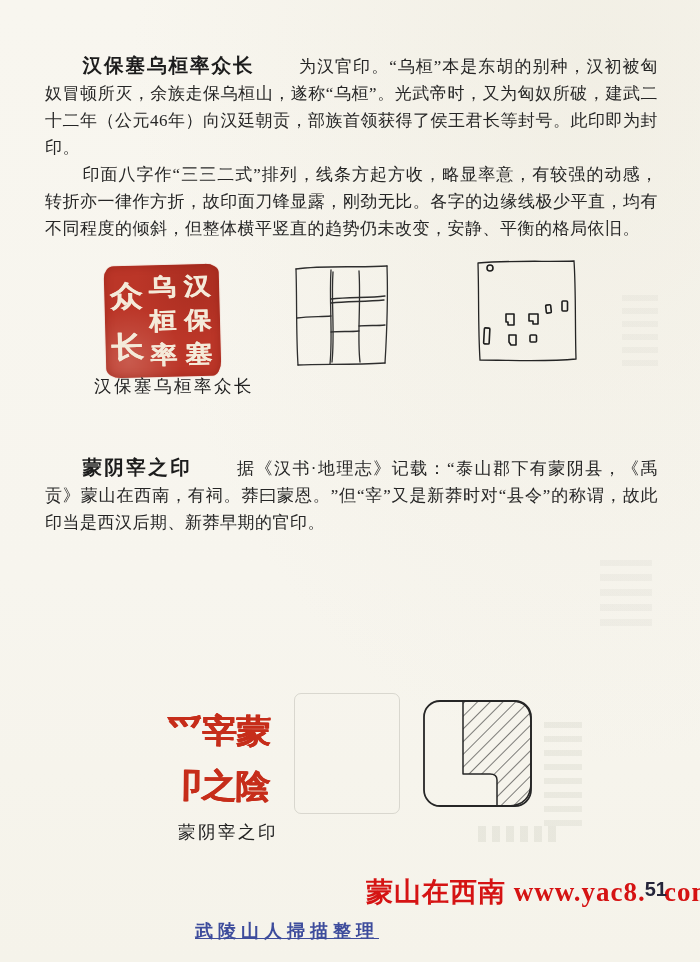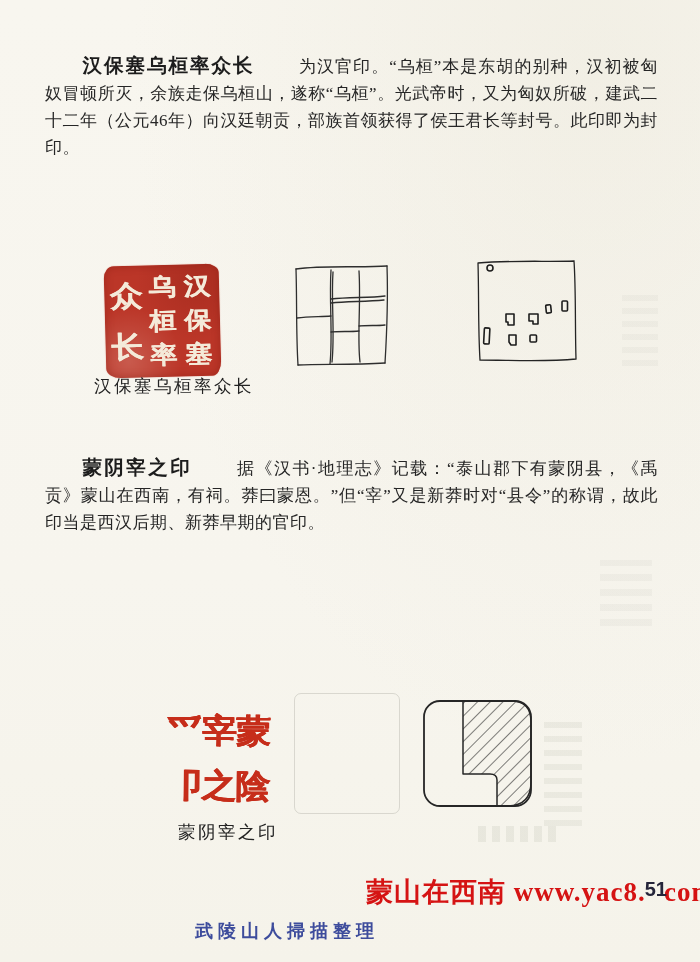--- a/index.html
+++ b/index.html
@@ -78,36 +78,37 @@
     position:absolute; left:366px; top:874px; white-space:nowrap;
     font-size:27px; font-weight:bold; color:#d51313; letter-spacing:1px;
   }
   .watermark .pn {
     font-family:"Liberation Sans","DejaVu Sans",sans-serif;
     font-size:20px; font-weight:bold; color:#25253a;
     position:relative; top:-5px; margin:16px -3px 0 -1px; letter-spacing:0;
   }
   .credit {
     position:absolute; left:195px; top:919px;
-    font-size:18px; font-weight:bold; letter-spacing:5px; color:#3d4c9c;
+    font-size:18px; font-weight:bold; letter-spacing:5px; color:#3d4c9c;text-decoration:underline;
   }
 </style>
 </head>
 <body>
 
 <div class="page">
 
   <div class="ghost ghost-d"></div>
   <div class="ghost ghost-c"></div>
   <div class="ghost ghost-square"></div>
   <div class="ghost ghost-a"></div>
   <div class="ghost ghost-b"></div>
 
   <div class="textblock" style="top:52px">
     <p><span class="sec-title">汉保塞乌桓率众长</span><span class="title-gap"></span><span>为汉官印。“乌桓”本是东胡的别种，汉初被匈奴冒顿所灭，余族走保乌桓山，遂称“乌桓”。光武帝时，又为匈奴所破，建武二十二年（公元46年）向汉廷朝贡，部族首领获得了侯王君长等封号。此印即为封印。</span></p>
+    <p>印面八字作“三三二式”排列，线条方起方收，略显率意，有较强的动感，转折亦一律作方折，故印面刀锋显露，刚劲无比。各字的边缘线极少平直，均有不同程度的倾斜，但整体横平竖直的趋势仍未改变，安静、平衡的格局依旧。</p>
   </div>
 
   <div class="seal seal1">
     <div class="s-col two">
       <span class="s-glyph">众</span>
       <span class="s-glyph">长</span>
     </div>
     <div class="s-col">
       <span class="s-glyph">乌</span>
       <span class="s-glyph">桓</span>

